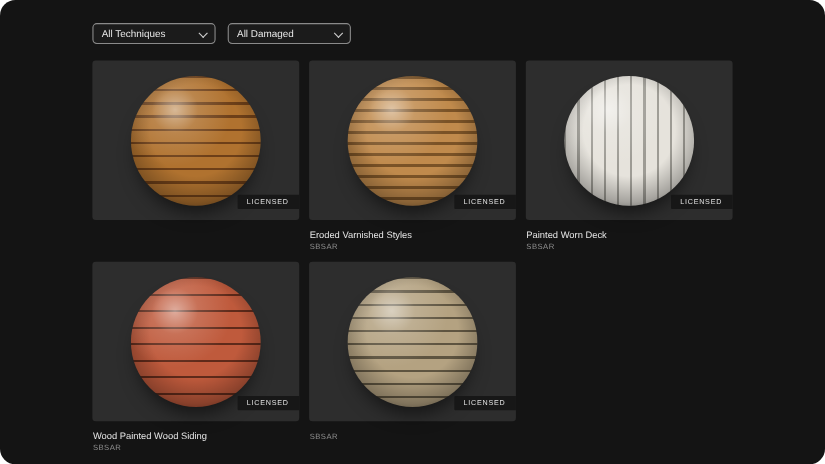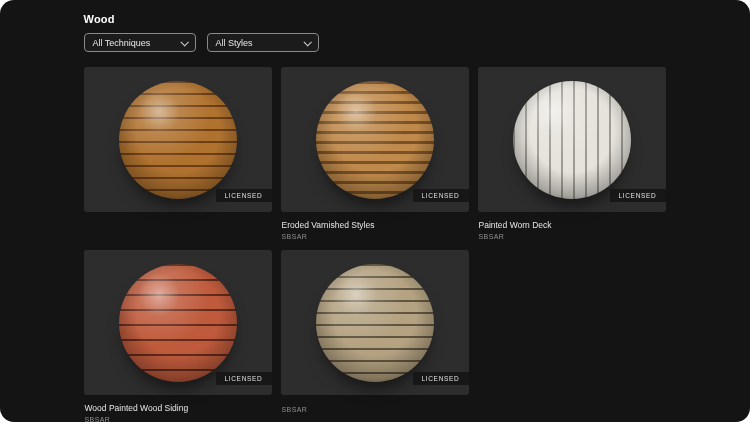--- a/index.html
+++ b/index.html
@@ -107,29 +107,28 @@
     margin-top:3px;
     letter-spacing:.4px;
   }
 </style>
 </head>
 <body style="--panel_bg: #141414; --tile_bg: #2d2d2d; --dropdown_bg: #1b1b1b; --dropdown_border: #8a8a8a;">
 
 <div class="panel">
   <div class="content">
 
-    <h1 class="page-title">Wood</h1>
 
     <div class="filters">
       <div class="dropdown">
         <span>All Techniques</span>
         <span class="chev"></span>
       </div>
       <div class="dropdown">
-        <span>All Styles</span>
+        <span>All Damaged</span>
         <span class="chev"></span>
       </div>
     </div>
 
     <div class="grid">
 
       <div class="card">
         <div class="tile">
           <div class="sphere" style="--base: #b0722f; --line: #6d3f18; --dir: 180deg;"></div>
           <div class="badge">LICENSED</div>

